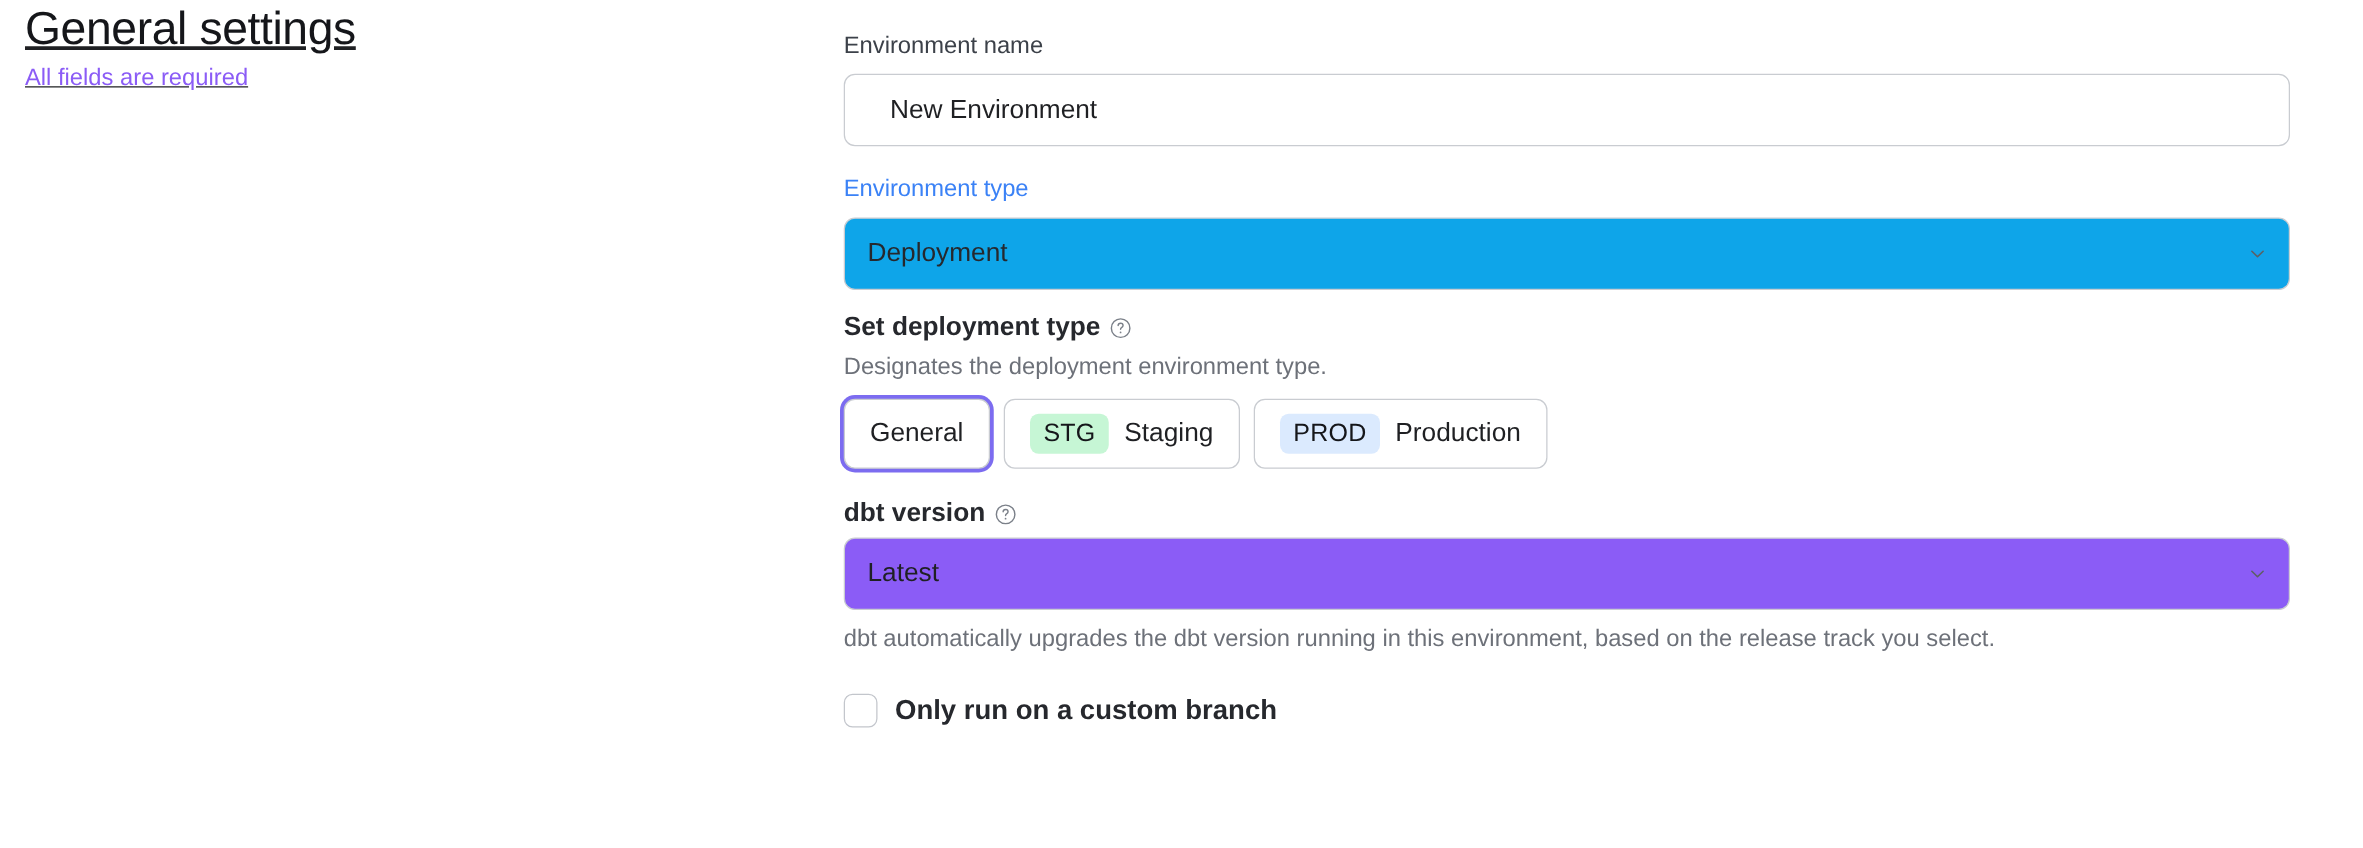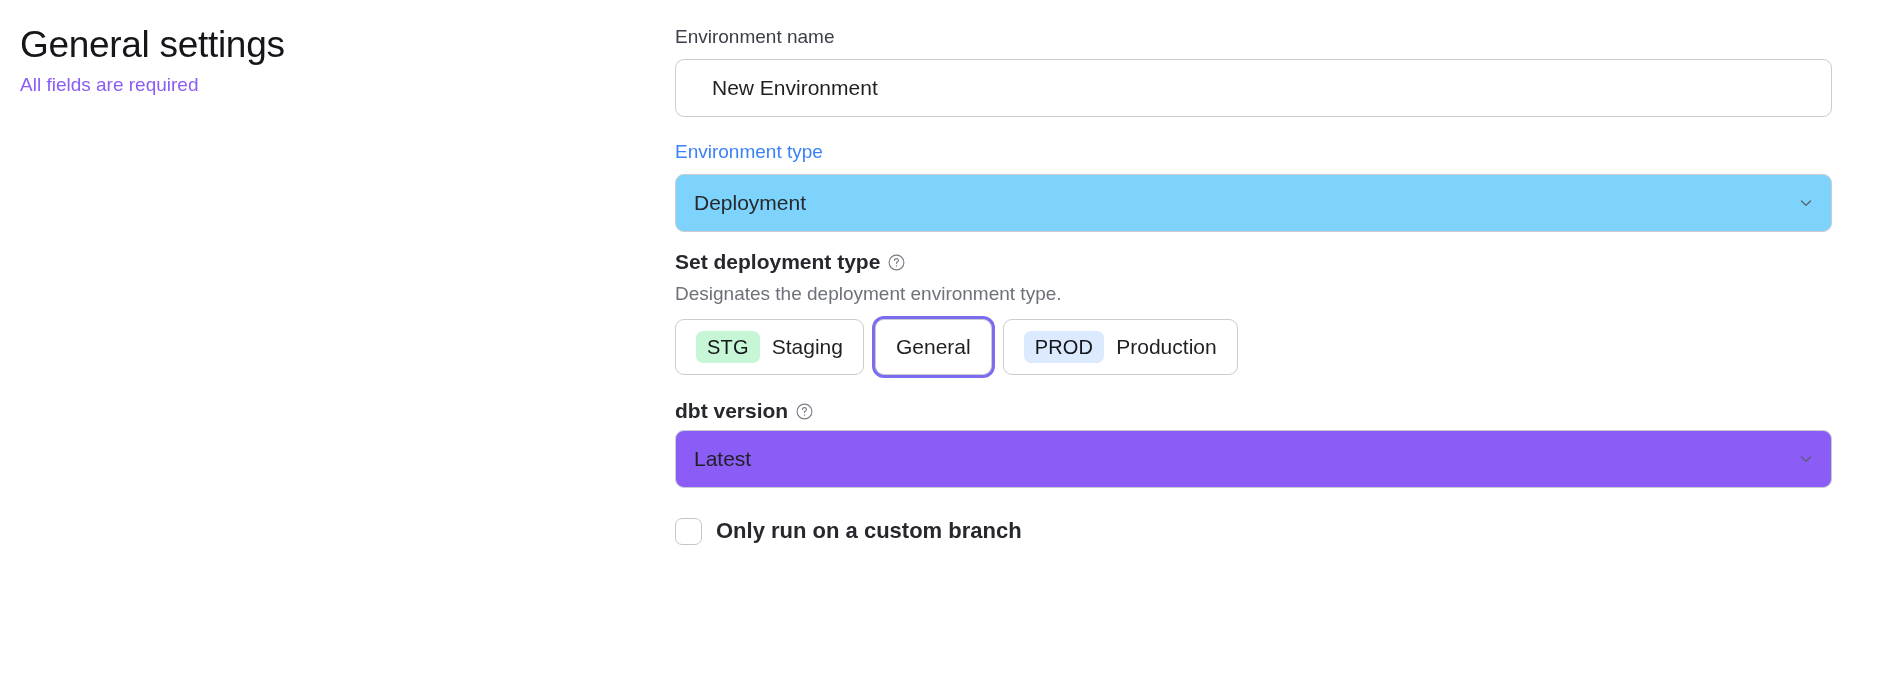--- a/index.html
+++ b/index.html
@@ -22,22 +22,22 @@
     width: 1890px;
     height: 678px;
     display: flex;
     align-items: flex-start;
   }
 
   
   .left-col {
     width: 675px;
     padding-left: 20px;
-    padding-top: 22px;
     flex: 0 0 675px;
+    text-decoration: underline;
   }
   .page-title {
     font-size: 37px;
     line-height: 46px;
     font-weight: 400;
     letter-spacing: -0.3px;
     color: #15161a;
     margin: 0 0 4px 0;
   }
   .page-subtitle {
@@ -115,21 +115,21 @@
     border-radius: 9px;
     background: #8b5cf6;
     display: flex;
     align-items: center;
     padding: 0 44px 0 18px;
     font-size: 21px;
     color: #1f2023;
     cursor: pointer;
   }
   .select-box.disabled {
-    background: #7dd3fc;
+    background: #0ea5e9;
     color: #26282d;
     cursor: default;
   }
   .chevron {
     position: absolute;
     right: 18px;
     top: 50%;
     transform: translateY(-50%);
     width: 16px;
     height: 16px;
@@ -261,26 +261,26 @@
           <svg width="19" height="19" viewBox="0 0 20 20" fill="none">
             <circle cx="10" cy="10" r="7.8" stroke="currentColor" stroke-width="1.2"></circle>
             <path d="M7.9 7.8c0-1.1.95-1.95 2.1-1.95s2.05.8 2.05 1.85c0 .95-.6 1.4-1.3 1.85-.6.4-.8.75-.8 1.4" stroke="currentColor" stroke-width="1.2" stroke-linecap="round"></path>
             <circle cx="9.95" cy="13.6" r="0.75" fill="currentColor"></circle>
           </svg>
         </span>
       </div>
       <div class="sub-desc">Designates the deployment environment type.</div>
 
       <div class="choice-row">
+        <button class="choice-btn selected">
+          <span>General</span>
+        </button>
         <button class="choice-btn">
           <span class="badge stg">STG</span>
           <span>Staging</span>
-        </button>
-        <button class="choice-btn selected">
-          <span>General</span>
         </button>
         <button class="choice-btn">
           <span class="badge prod">PROD</span>
           <span>Production</span>
         </button>
       </div>
     </div>
 
     <div class="gap-24"></div>
 
@@ -298,20 +298,21 @@
       <div class="select-wrap">
         <div class="select-box">
           <span>Latest</span>
         </div>
         <span class="chevron">
           <svg width="16" height="16" viewBox="0 0 16 16" fill="none">
             <path d="M3.5 6L8 10.4L12.5 6" stroke="currentColor" stroke-width="1.3" stroke-linecap="round" stroke-linejoin="round"></path>
           </svg>
         </span>
       </div>
+      <div class="helper-text">dbt automatically upgrades the dbt version running in this environment, based on the release track you select.</div>
     </div>
 
     <div class="checkbox-row">
       <span class="checkbox"></span>
       <span class="checkbox-label">Only run on a custom branch</span>
     </div>
 
   </div>
 </div>
 

